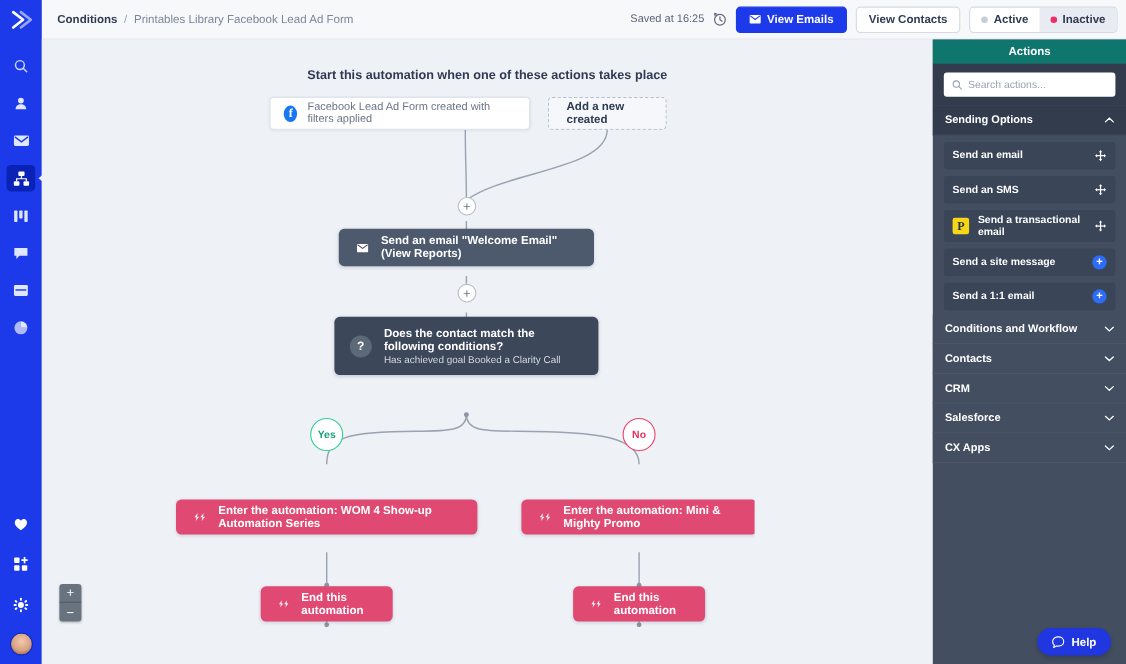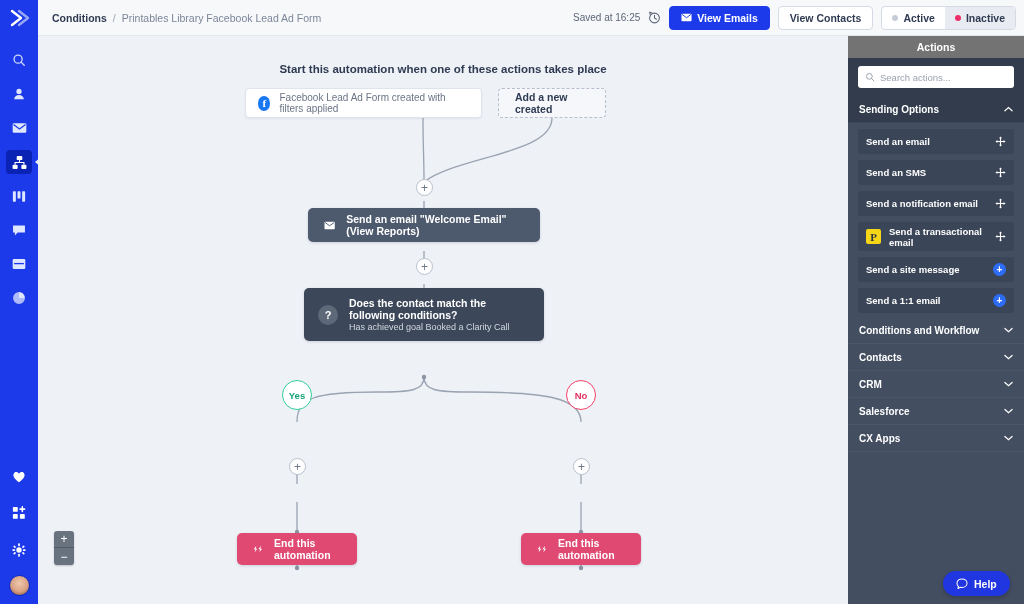--- a/index.html
+++ b/index.html
@@ -153,21 +153,21 @@
     color: #fff; font-size: 12px; line-height: 1; cursor: pointer;
   }
   .zoomctl div:first-child { border-bottom: 1px solid #515a66; }
 
   
   .rightpanel {
     position: absolute; left: 848px; top: 36px; width: 176px; height: 568px;
     background: #434e61;
   }
   .rp-header {
-    height: 22px; background: #737373; display: flex; align-items: center; justify-content: center;
+    height: 22px; background: #0f766e; display: flex; align-items: center; justify-content: center;
     font-size: 10.5px; font-weight: bold; color: #fff;
   }
   .rp-search-wrap { padding: 8px 10px; background: #323c4d; }
   .rp-search {
     height: 22px; background: #fff; border-radius: 3px;
     display: flex; align-items: center; gap: 5px; padding: 0 7px;
   }
   .rp-search span { font-size: 9.5px; color: #9aa2b0; }
   .rp-group {
     height: 27px; display: flex; align-items: center; justify-content: space-between;
@@ -407,21 +407,35 @@
       <span>No</span>
     </div>
 
     <div class="plus-btn" style="left:251px; top:422px;">
       <span>+</span>
     </div>
     <div class="plus-btn" style="left:535px; top:422px;">
       <span>+</span>
     </div>
 
-
+    <div class="pink-node" style="left:122px; top:418px; width:274px;">
+      <svg width="15" height="12" viewBox="0 0 18 13">
+          <path d="M6 0.6 L1.2 7 H4.4 L3 12.4 L7.9 6 H4.8 Z" fill="#fff"></path>
+          <path d="M14.5 0.6 L9.7 7 H12.9 L11.5 12.4 L16.4 6 H13.3 Z" fill="#fff"></path>
+        </svg>
+      <span>Enter the automation: WOM 4 Show-up Automation Series</span>
+    </div>
+
+    <div class="pink-node" style="left:436px; top:418px; width:214px;">
+      <svg width="15" height="12" viewBox="0 0 18 13">
+          <path d="M6 0.6 L1.2 7 H4.4 L3 12.4 L7.9 6 H4.8 Z" fill="#fff"></path>
+          <path d="M14.5 0.6 L9.7 7 H12.9 L11.5 12.4 L16.4 6 H13.3 Z" fill="#fff"></path>
+        </svg>
+      <span>Enter the automation: Mini &amp; Mighty Promo</span>
+    </div>
 
     <div class="plus-btn" style="left:251px; top:501px;">
       <span>+</span>
     </div>
     <div class="plus-btn" style="left:535px; top:501px;">
       <span>+</span>
     </div>
 
     <div class="pink-node" style="left:199px; top:497px; width:120px;">
       <svg width="15" height="12" viewBox="0 0 18 13">
@@ -474,28 +488,20 @@
           </svg>
       </div>
       <div class="rp-item">
         <span class="lbl">Send an SMS</span>
         <svg width="11" height="11" viewBox="0 0 14 14">
             <path d="M7 0.6 L9 3 H5 Z M7 13.4 L5 11 H9 Z M0.6 7 L3 5 V9 Z M13.4 7 L11 9 V5 Z" fill="#fff"></path>
             <rect x="6.3" y="2.6" width="1.4" height="8.8" fill="#fff"></rect>
             <rect x="2.6" y="6.3" width="8.8" height="1.4" fill="#fff"></rect>
           </svg>
       </div>
-      <div class="rp-item">
-        <span class="lbl">Send a notification email</span>
-        <svg width="11" height="11" viewBox="0 0 14 14">
-            <path d="M7 0.6 L9 3 H5 Z M7 13.4 L5 11 H9 Z M0.6 7 L3 5 V9 Z M13.4 7 L11 9 V5 Z" fill="#fff"></path>
-            <rect x="6.3" y="2.6" width="1.4" height="8.8" fill="#fff"></rect>
-            <rect x="2.6" y="6.3" width="8.8" height="1.4" fill="#fff"></rect>
-          </svg>
-      </div>
       <div class="rp-item tall">
         <span class="p-badge">P</span>
         <span class="lbl">Send a transactional email</span>
         <svg width="11" height="11" viewBox="0 0 14 14">
             <path d="M7 0.6 L9 3 H5 Z M7 13.4 L5 11 H9 Z M0.6 7 L3 5 V9 Z M13.4 7 L11 9 V5 Z" fill="#fff"></path>
             <rect x="6.3" y="2.6" width="1.4" height="8.8" fill="#fff"></rect>
             <rect x="2.6" y="6.3" width="8.8" height="1.4" fill="#fff"></rect>
           </svg>
       </div>
       <div class="rp-item">

